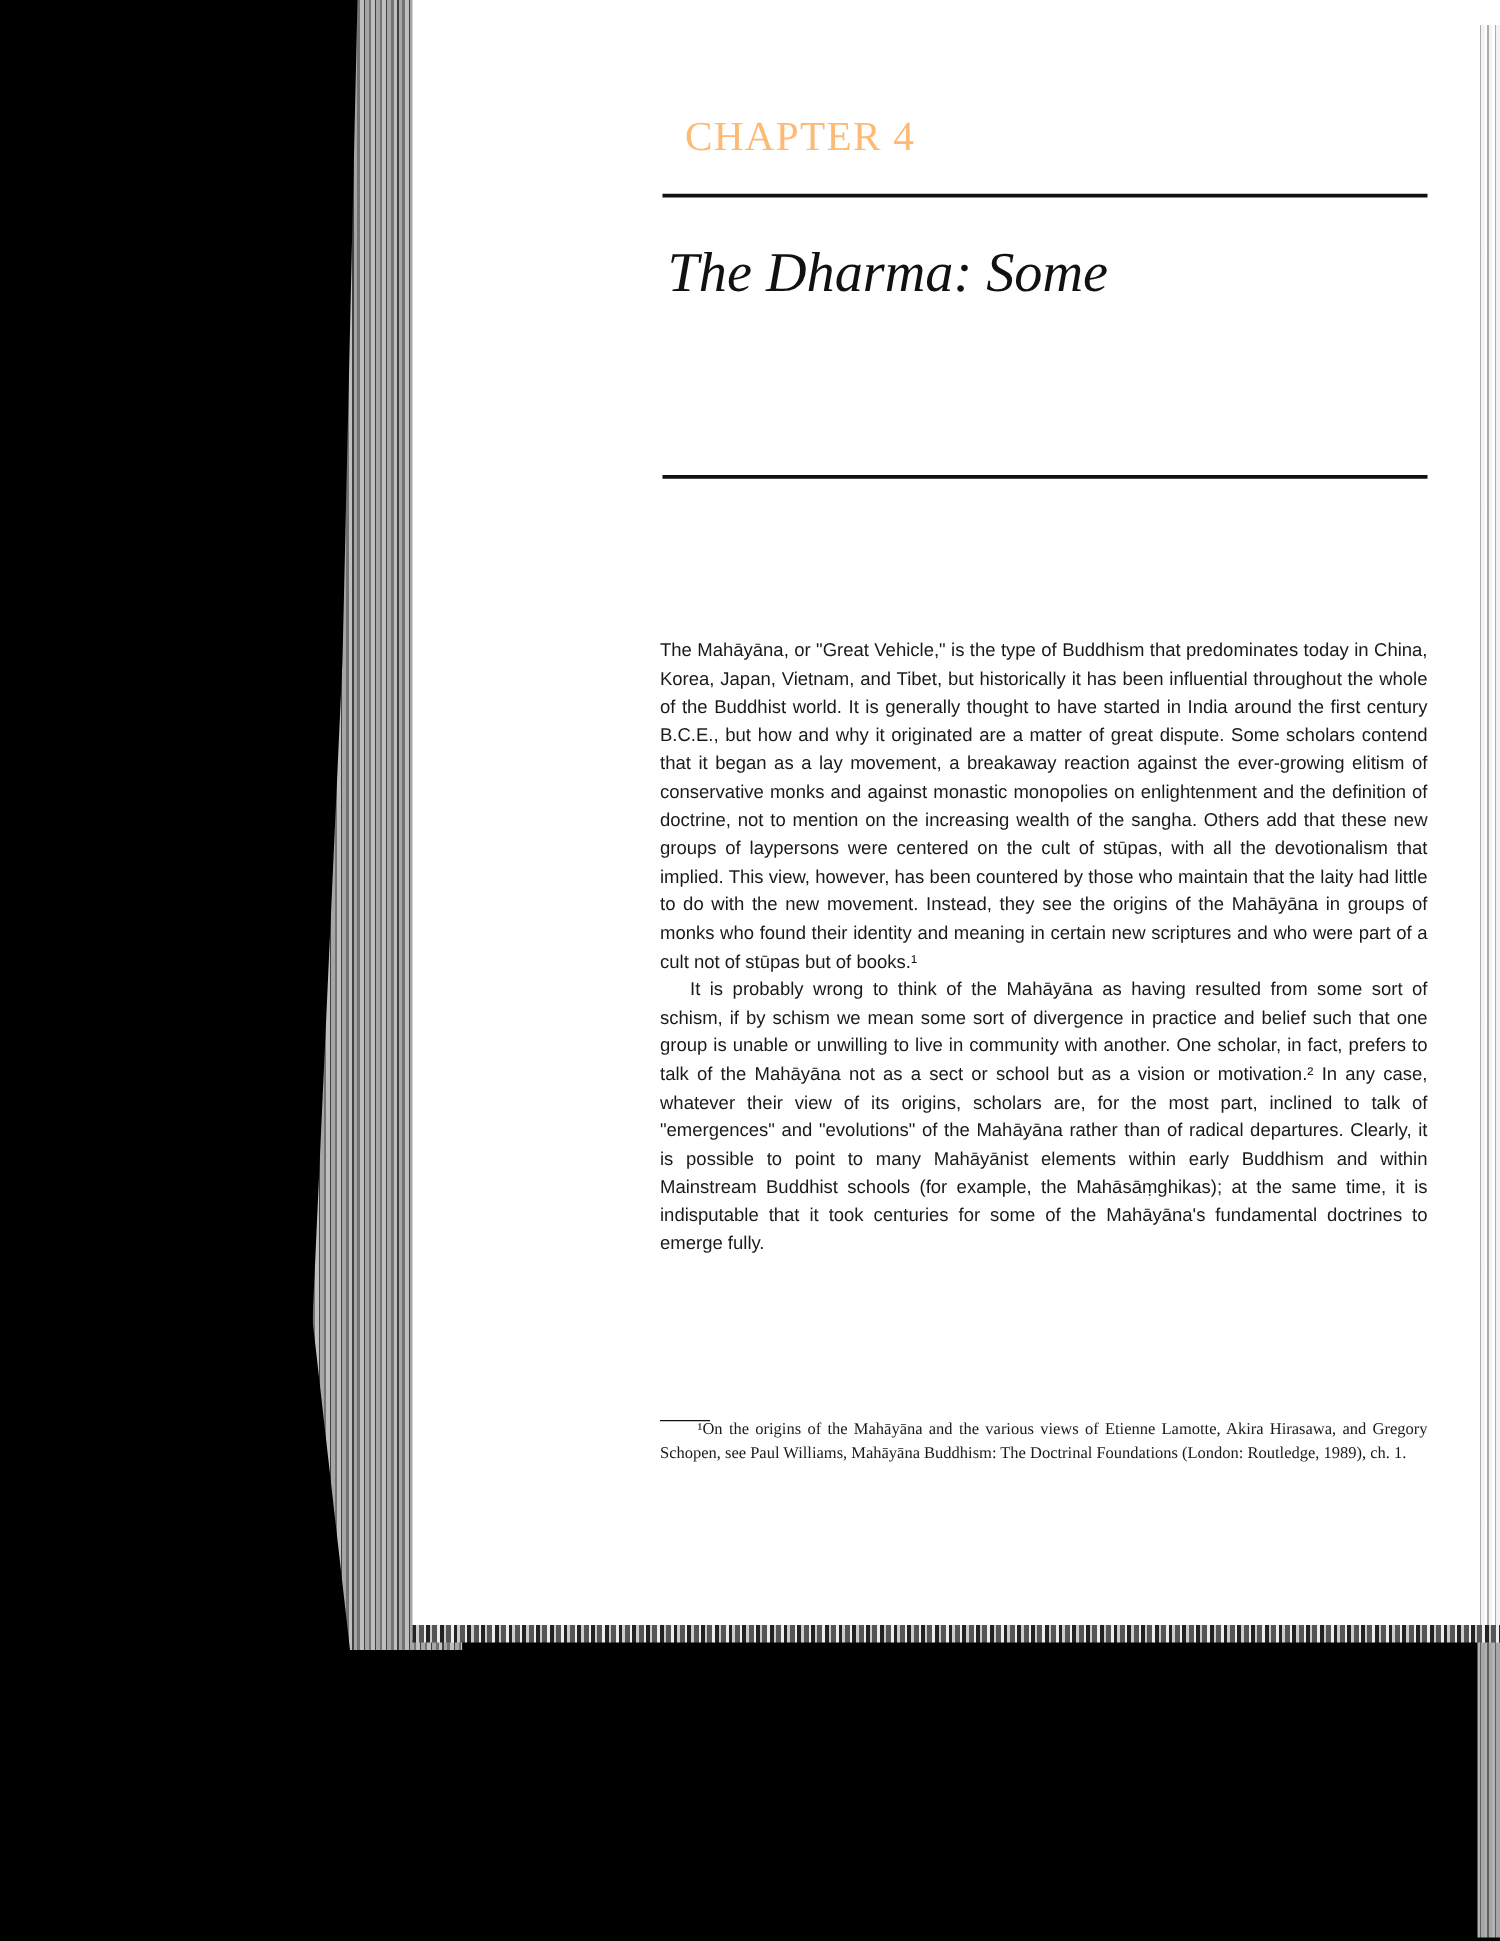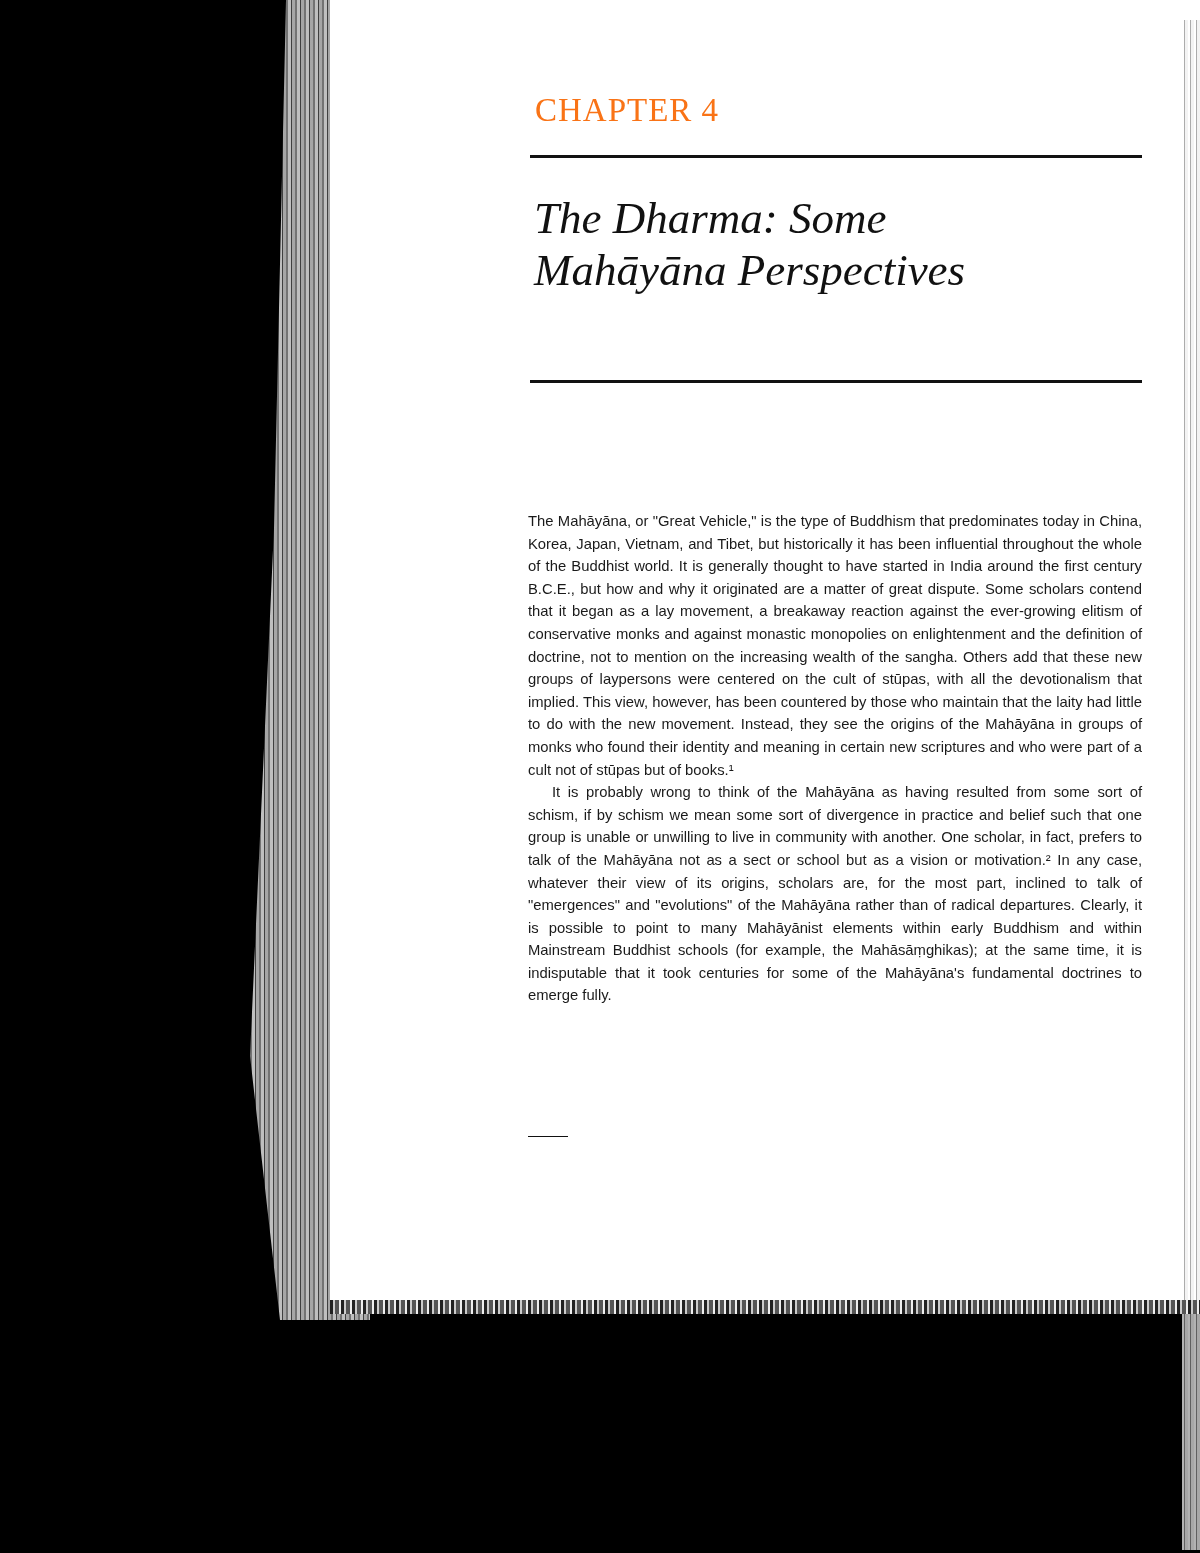--- a/index.html
+++ b/index.html
@@ -22,22 +22,22 @@
   .right-edge {
     position: absolute; right: 0; top: 20px; width: 18px; height: 1530px;
     background: repeating-linear-gradient(90deg, #fff 0 2px, #888 2px 3px, #eee 3px 6px);
     opacity: 0.7;
   }
   .bottom-edge {
     position: absolute; left: 330px; top: 1300px; width: 870px; height: 14px;
     background: repeating-linear-gradient(90deg, #222 0 3px, #ccc 3px 5px, #555 5px 9px, #eee 9px 11px);
   }
   .chapter-label {
-    position: absolute; left: 535px; top: 92px;
-    font-size: 33px; letter-spacing: 1px; color: #f97316;
+    position: absolute; left: 548px; top: 92px;
+    font-size: 33px; letter-spacing: 1px; color: #fdba74;
   }
   .rule { position: absolute; left: 530px; width: 612px; height: 3px; background: #111; }
   .rule.r1 { top: 155px; }
   .rule.r2 { top: 380px; }
   .title {
     position: absolute; left: 534px; top: 192px; width: 620px;
     font-size: 45px; font-style: italic; line-height: 52px; color: #111;
   }
   .body-text {
     position: absolute; left: 528px; top: 510px; width: 614px;
@@ -59,24 +59,24 @@
 
 <div class="left-edge"></div>
 <div class="page"></div>
 <div class="right-edge"></div>
 <div class="bottom-edge"></div>
 
 <div class="chapter-label">CHAPTER 4</div>
 <div class="rule r1"></div>
 <div class="title">
   <div>The Dharma: Some</div>
-  <div>Mahāyāna Perspectives</div>
 </div>
 <div class="rule r2"></div>
 
 <div class="body-text">
   <p>The Mahāyāna, or "Great Vehicle," is the type of Buddhism that predominates today in China, Korea, Japan, Vietnam, and Tibet, but historically it has been influential throughout the whole of the Buddhist world. It is generally thought to have started in India around the first century B.C.E., but how and why it originated are a matter of great dispute. Some scholars contend that it began as a lay movement, a breakaway reaction against the ever-growing elitism of conservative monks and against monastic monopolies on enlightenment and the definition of doctrine, not to mention on the increasing wealth of the sangha. Others add that these new groups of laypersons were centered on the cult of stūpas, with all the devotionalism that implied. This view, however, has been countered by those who maintain that the laity had little to do with the new movement. Instead, they see the origins of the Mahāyāna in groups of monks who found their identity and meaning in certain new scriptures and who were part of a cult not of stūpas but of books.¹</p>
   <p>It is probably wrong to think of the Mahāyāna as having resulted from some sort of schism, if by schism we mean some sort of divergence in practice and belief such that one group is unable or unwilling to live in community with another. One scholar, in fact, prefers to talk of the Mahāyāna not as a sect or school but as a vision or motivation.² In any case, whatever their view of its origins, scholars are, for the most part, inclined to talk of "emergences" and "evolutions" of the Mahāyāna rather than of radical departures. Clearly, it is possible to point to many Mahāyānist elements within early Buddhism and within Mainstream Buddhist schools (for example, the Mahāsāṃghikas); at the same time, it is indisputable that it took centuries for some of the Mahāyāna's fundamental doctrines to emerge fully.</p>
 </div>
 
 <div class="fn-rule"></div>
 <div class="footnotes">
+  <p>¹On the origins of the Mahāyāna and the various views of Etienne Lamotte, Akira Hirasawa, and Gregory Schopen, see Paul Williams, Mahāyāna Buddhism: The Doctrinal Foundations (London: Routledge, 1989), ch. 1.</p>
 </div>
 
 </body></html>

